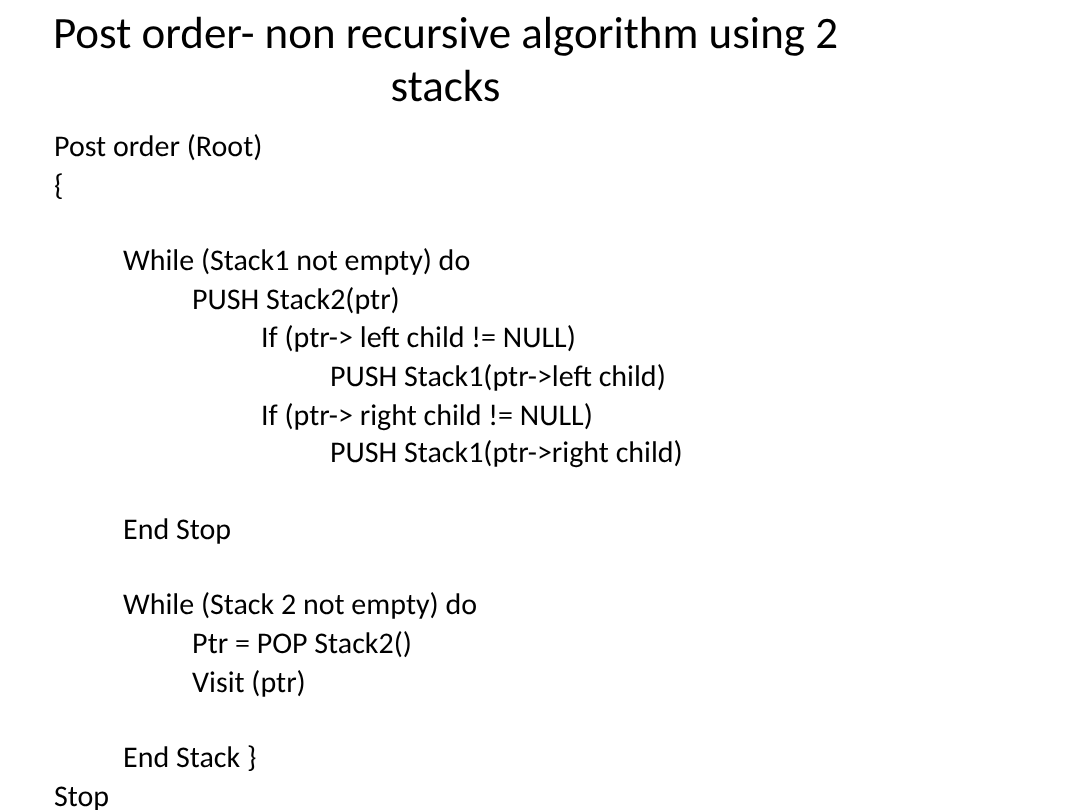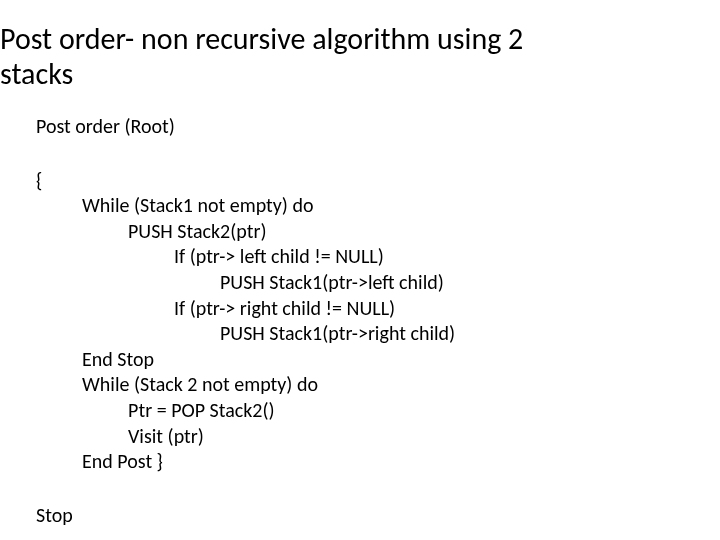--- a/index.html
+++ b/index.html
@@ -13,40 +13,40 @@
     overflow: hidden;
   }
   .slide {
     position: relative;
     width: 720px;
     height: 540px;
     box-sizing: border-box;
   }
   .title {
     position: absolute;
-    top: 22px;
+    top: 6px;
     left: 0;
     width: 594px;
-    text-align: left;
+    text-align: center;
     font-size: 30px;
     line-height: 1.15;
     font-weight: 400;
     white-space: pre-line;
   }
   .body {
     position: absolute;
     top: 86px;
     left: 36px;
     width: 650px;
     font-size: 20px;
     line-height: 1.28;
   }
   .row { white-space: pre; }
-  .i0 { padding-left: 0px; margin-top: 28px; }
-  .i1 { padding-left: 46px; }
+  .i0 { padding-left: 0px; }
+  .i1 { padding-left: 46px; margin-top: 25px; }
   .i2 { padding-left: 92px; }
   .i3 { padding-left: 138px; }
   .i4 { padding-left: 184px; }
 </style>
 </head>
 <body>
 
 <div class="slide">
   <div class="title">Post order- non recursive algorithm using 2
 stacks</div>
@@ -56,16 +56,16 @@
     <div class="row i1">While (Stack1 not empty) do</div>
     <div class="row i2">PUSH Stack2(ptr)</div>
     <div class="row i3">If (ptr-&gt; left child != NULL)</div>
     <div class="row i4">PUSH Stack1(ptr-&gt;left child)</div>
     <div class="row i3">If (ptr-&gt; right child != NULL)</div>
     <div class="row i4">PUSH Stack1(ptr-&gt;right child)</div>
     <div class="row i1">End Stop</div>
     <div class="row i1">While (Stack 2 not empty) do</div>
     <div class="row i2">Ptr = POP Stack2()</div>
     <div class="row i2">Visit (ptr)</div>
-    <div class="row i1">End Post }</div>
+    <div class="row i1">End Stack }</div>
     <div class="row i0">Stop</div>
   </div>
 </div>
 
 </body></html>

